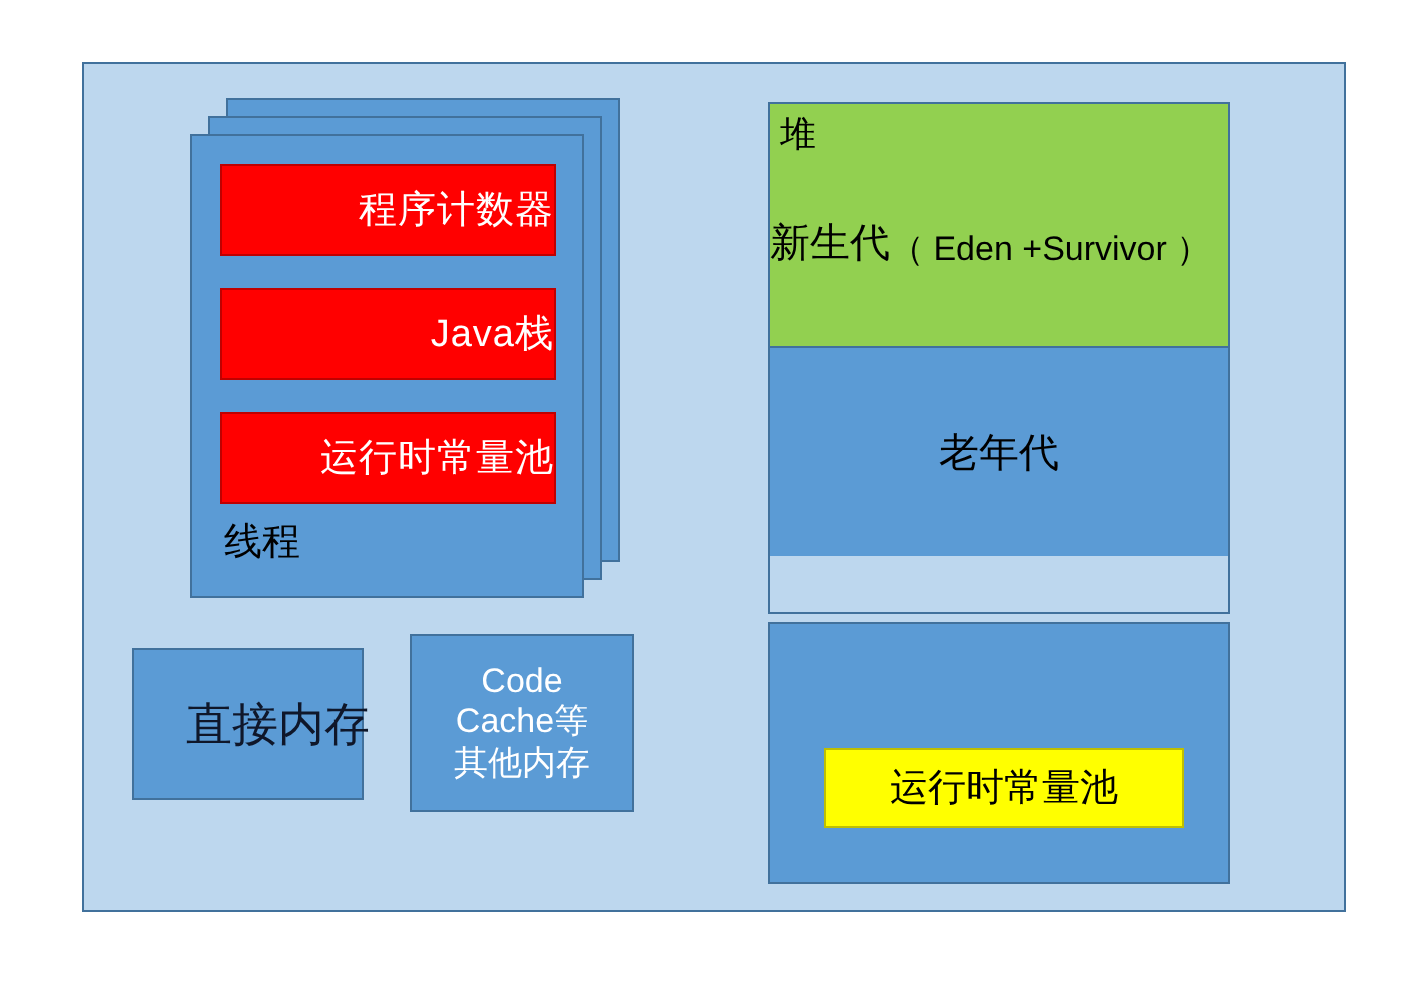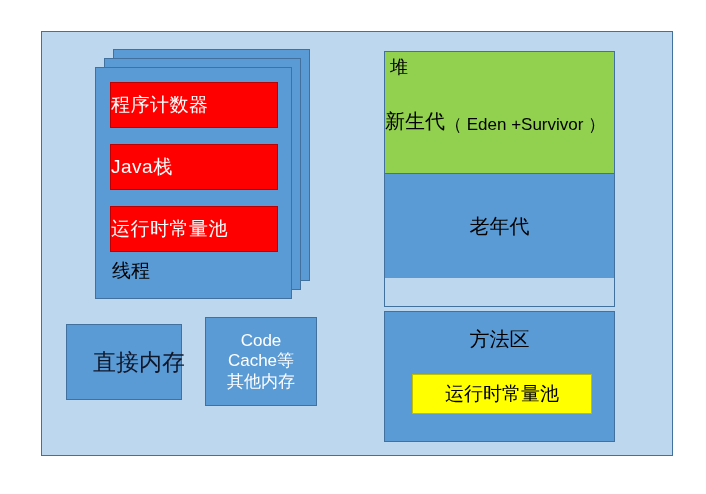--- a/index.html
+++ b/index.html
@@ -67,21 +67,21 @@
     height: 232px;
   }
 
   .mem-box {
     position: absolute;
     background: #FF0000;
     border: 1px solid #C00000;
     box-sizing: border-box;
     display: flex;
     align-items: center;
-    justify-content: flex-start;
+    justify-content: flex-end;
     color: #ffffff;
     font-size: 19px;
     letter-spacing: 0.5px;
     white-space: nowrap;
   }
   .mem-box.pc     { left: 14px; top: 14px;  width: 168px; height: 46px; }
   .mem-box.jstack { left: 14px; top: 76px;  width: 168px; height: 46px; }
   .mem-box.nstack { left: 14px; top: 138px; width: 168px; height: 46px; }
 
   .thread-label {
@@ -286,21 +286,20 @@
       <span>直接内存</span>
     </div>
 
     <div class="code-cache">
       <div>Code</div>
       <div>Cache等</div>
       <div>其他内存</div>
     </div>
 
     <div class="method-area">
-      <div class="method-label">方法区</div>
 
       <div class="constant-pool">
         <span>运行时常量池</span>
       </div>
     </div>
 
   </div>
 </div>
 
 </body></html>

